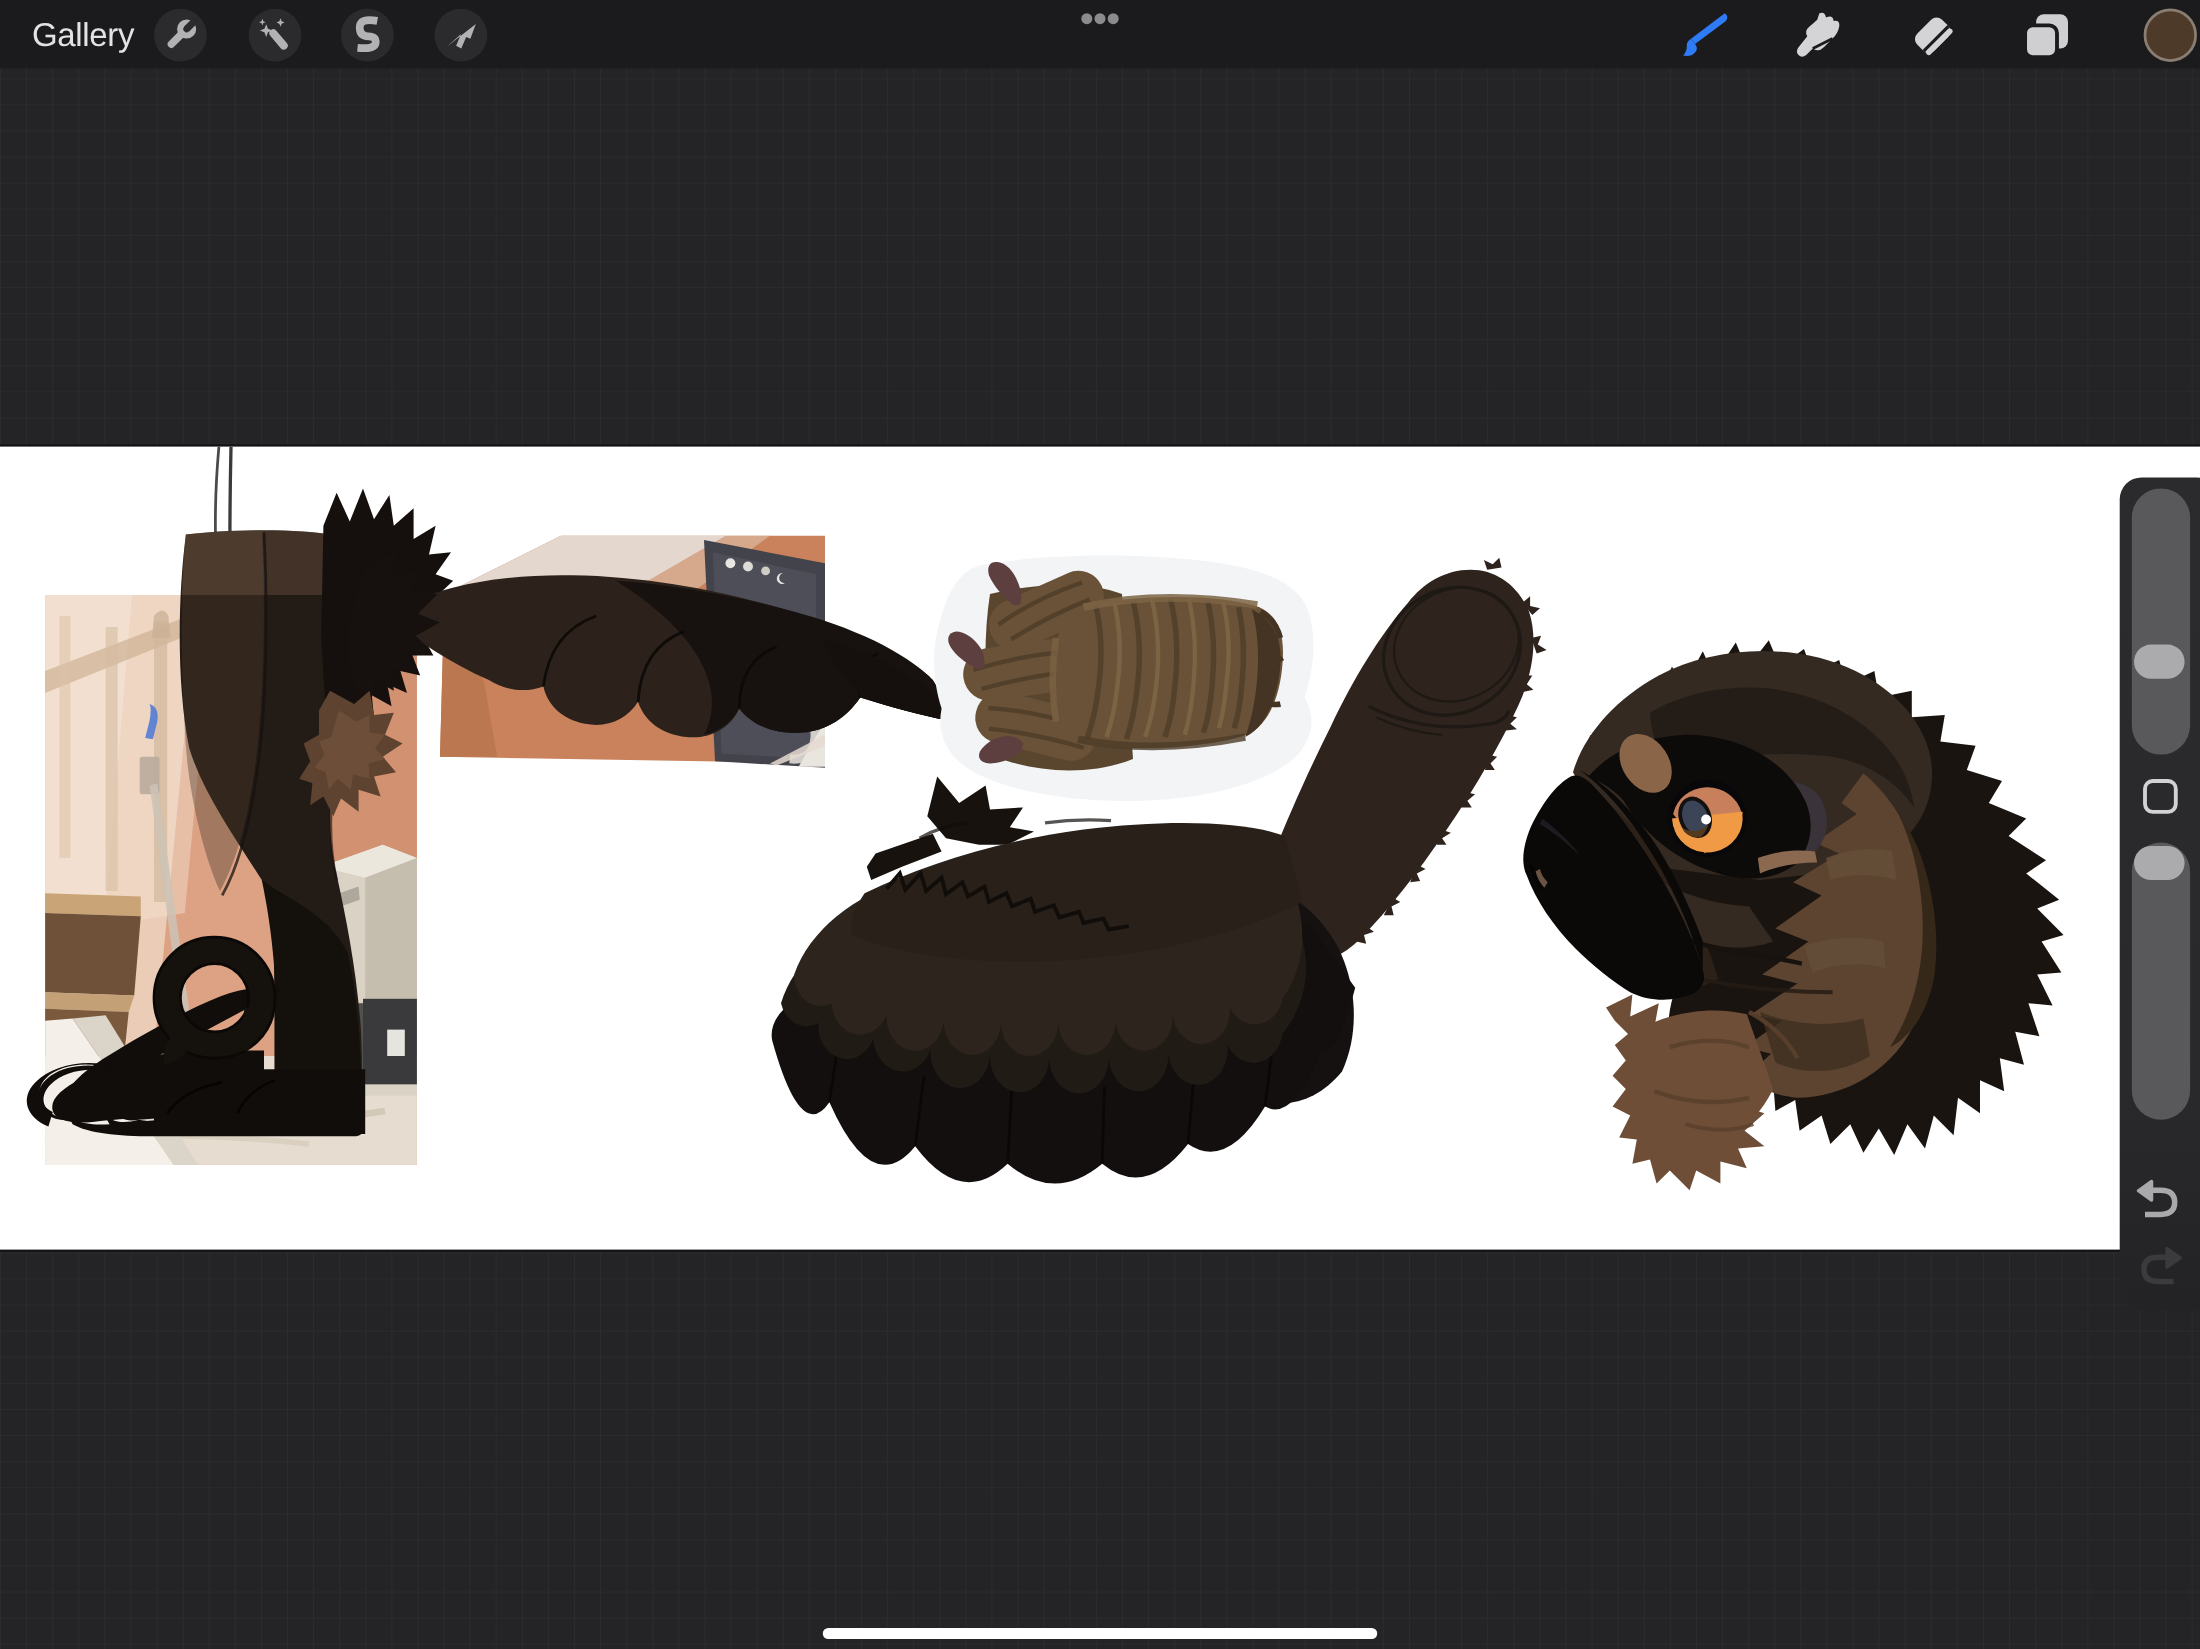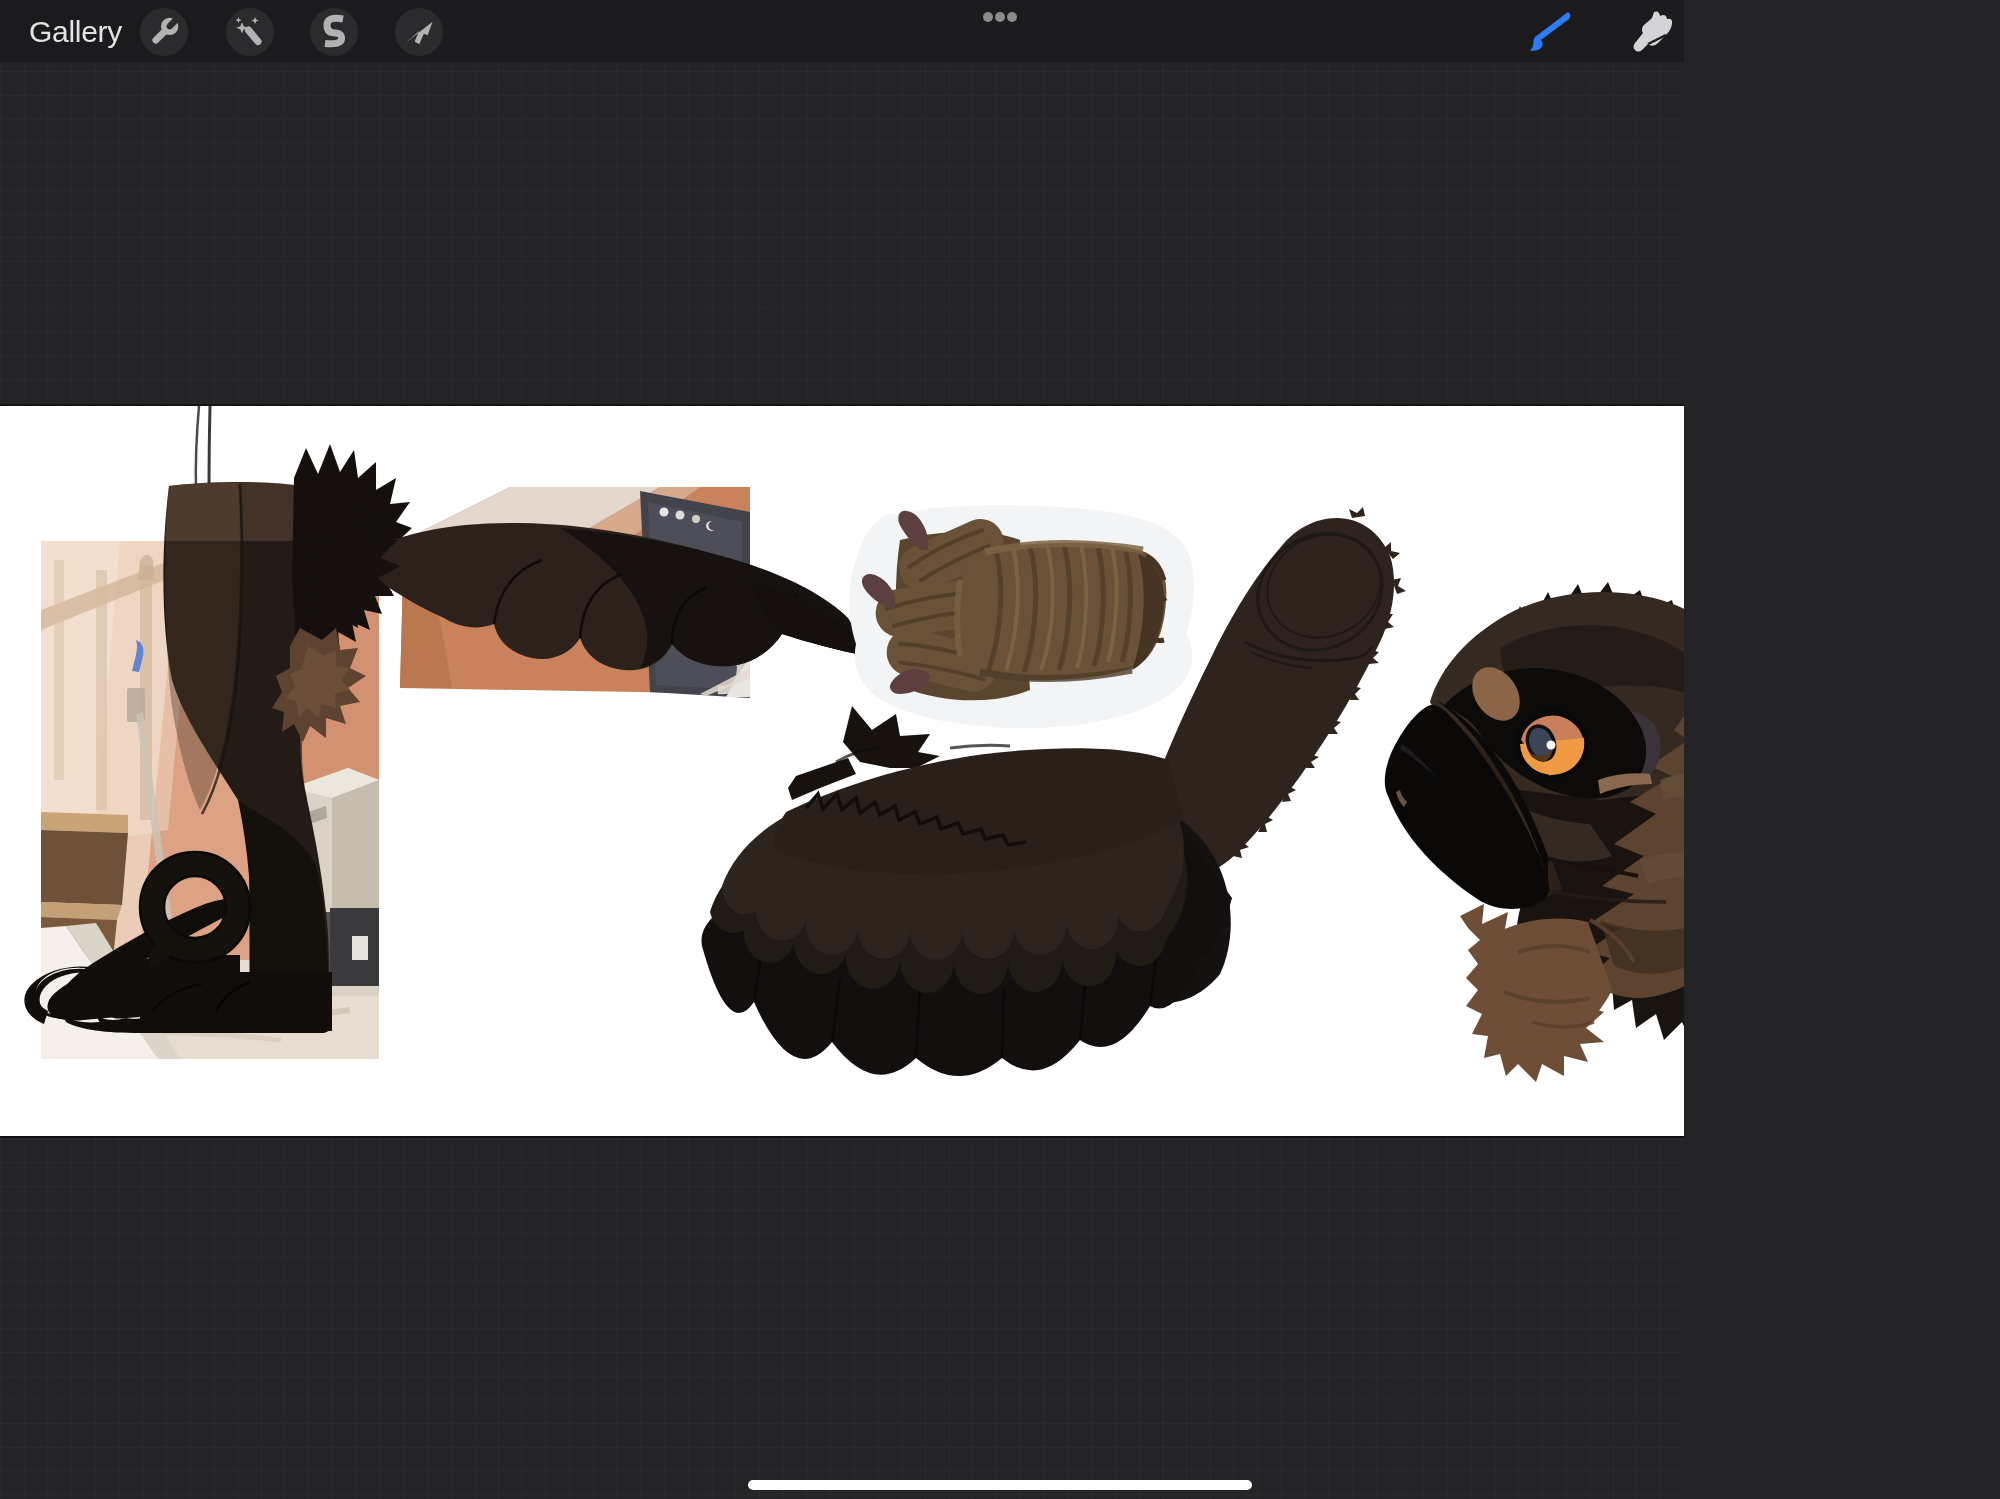--- a/index.html
+++ b/index.html
@@ -1,16 +1,16 @@
 <!DOCTYPE html>
 <html><head>
 <meta charset="utf-8">
 <style>
 html,body{margin:0;padding:0;background:#242427;}
-#root{position:relative;width:1684px;height:1499px;overflow:hidden;font-family:"Liberation Sans",sans-serif;}
+#root{position:relative;width:2000px;height:1499px;overflow:hidden;font-family:"Liberation Sans",sans-serif;}
 svg{position:absolute;top:0;left:0;display:block;}
 </style>
 </head>
 <body>
 <div id="root">
 <svg width="2000" height="1499" viewBox="0 0 2000 1499">
 <defs>
 <pattern id="grid" width="23.72" height="23.72" patternUnits="userSpaceOnUse">
 <path d="M 23.72 0 L 0 0 0 23.72" fill="none" stroke="#2d2d30" stroke-width="1.4"></path>
 </pattern>

